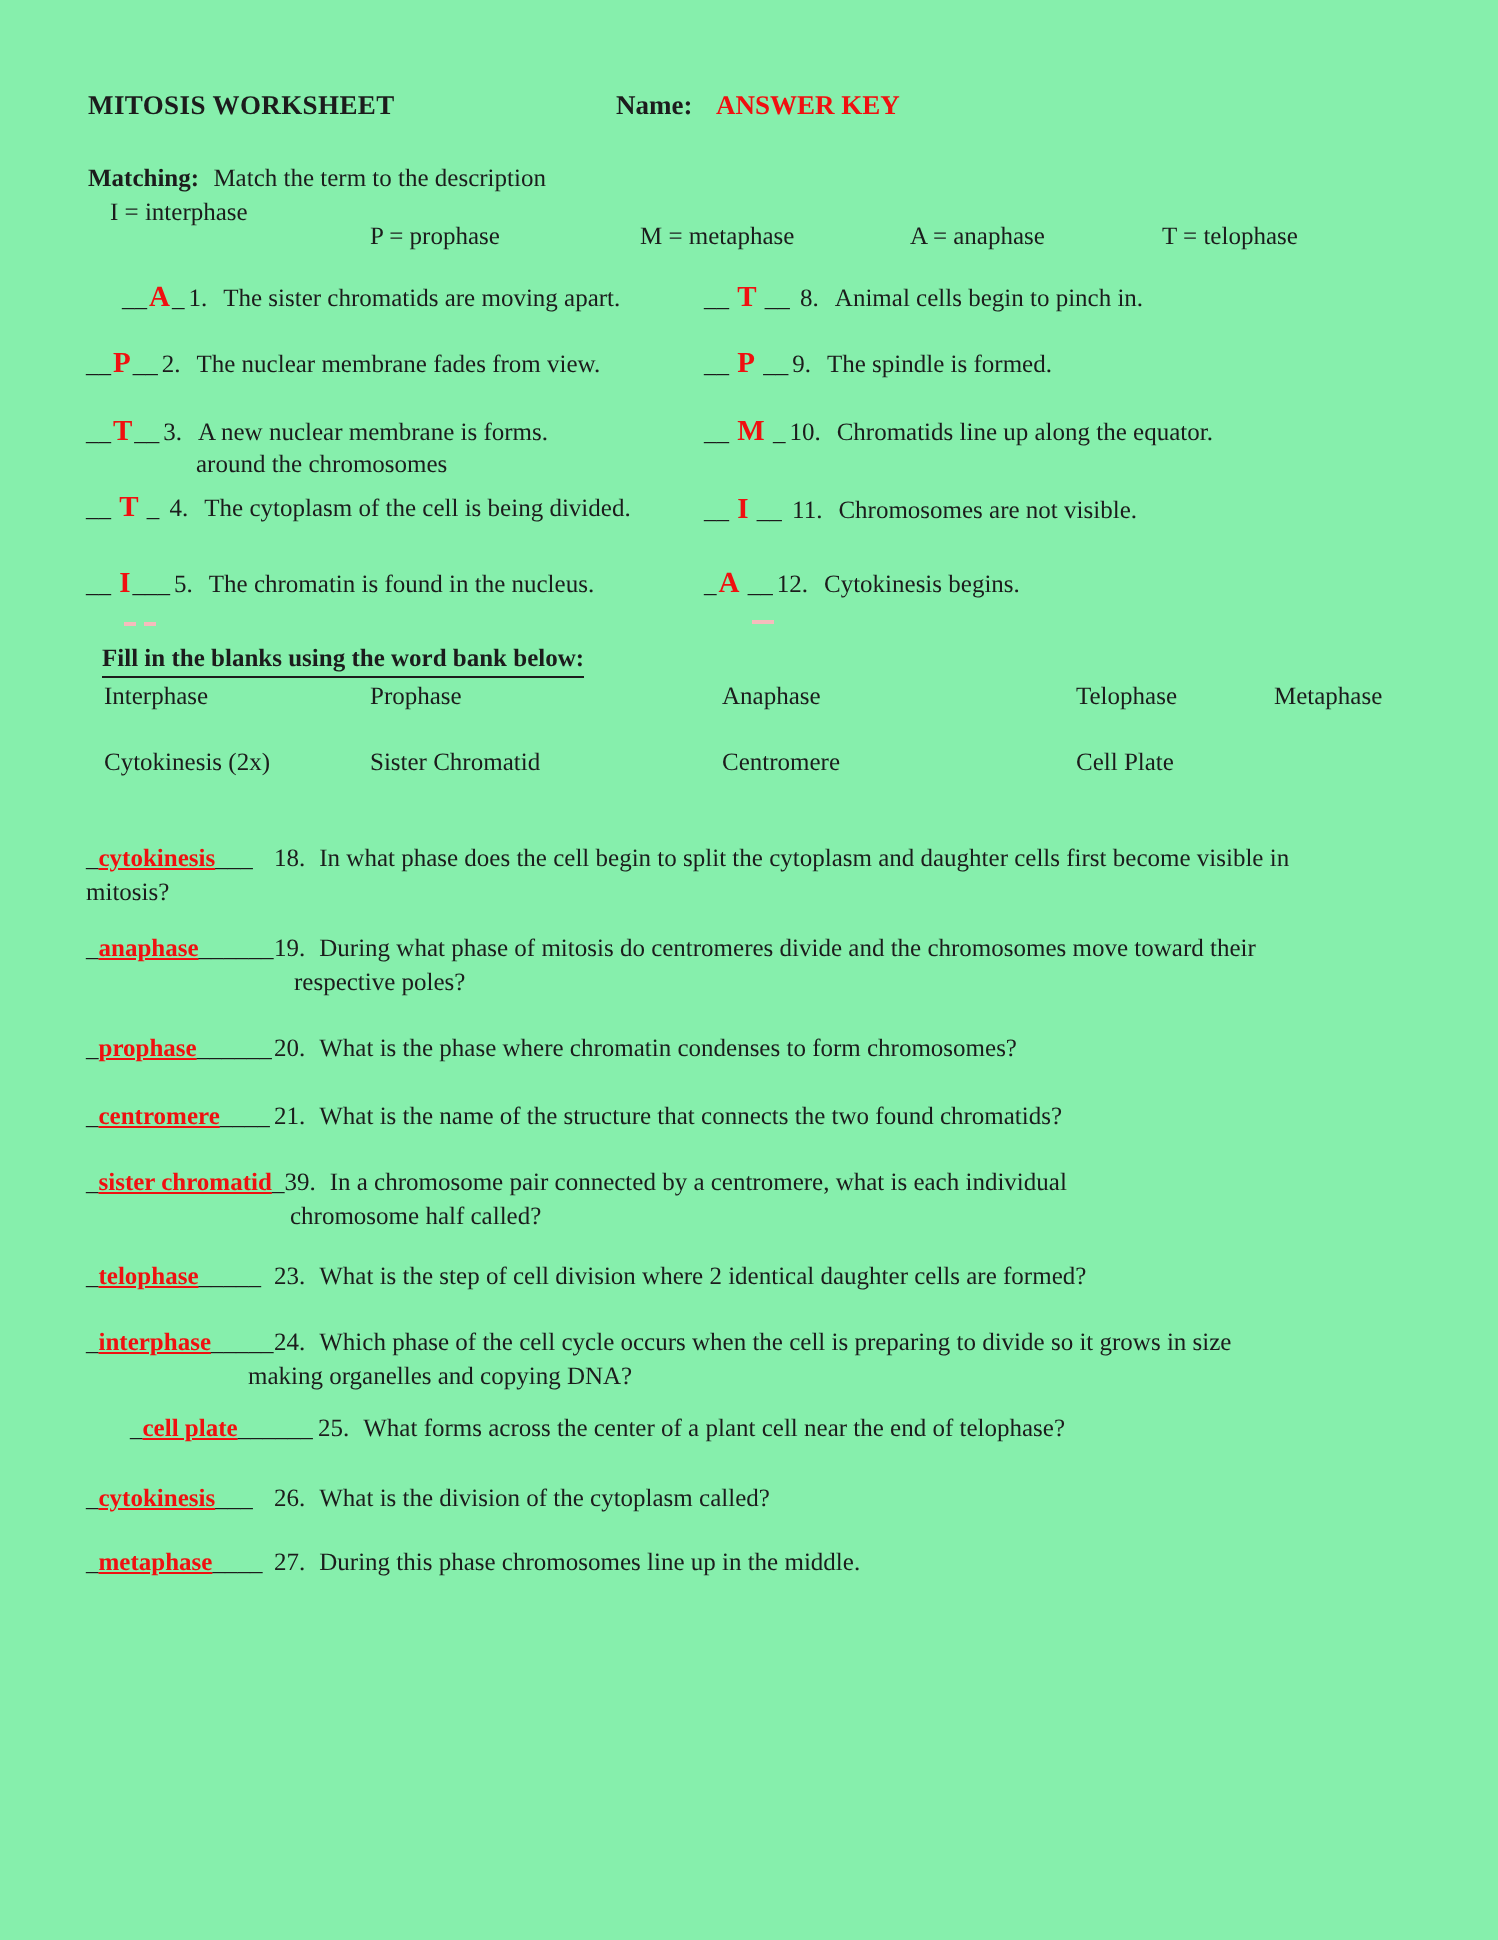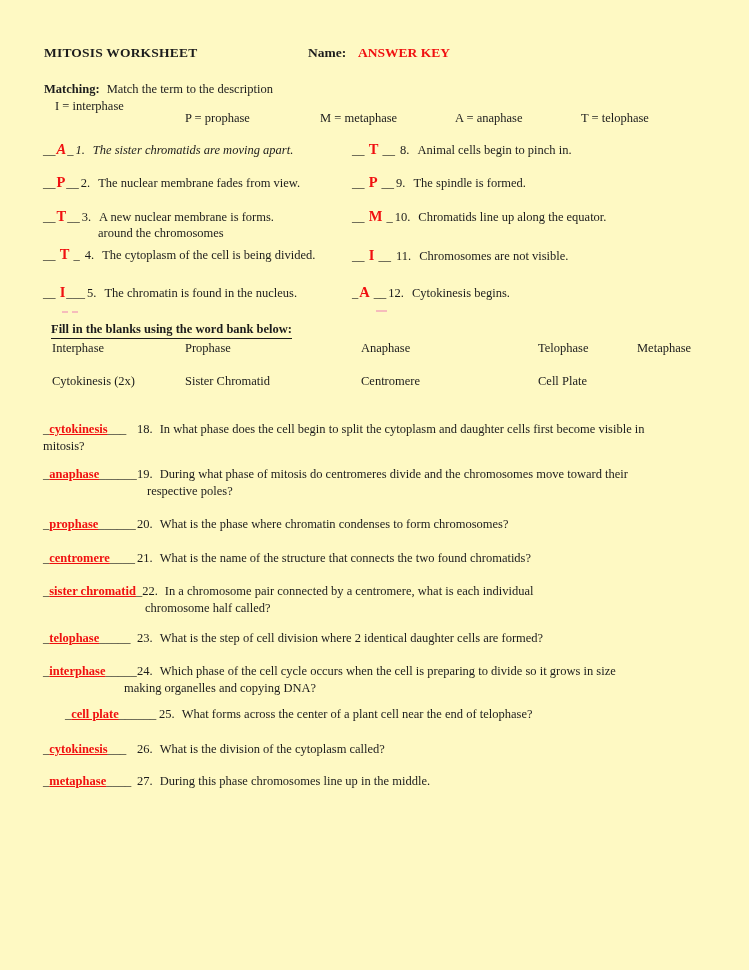--- a/index.html
+++ b/index.html
@@ -1,18 +1,18 @@
 <!DOCTYPE html>
 <html style="--red: #f01010; --ink: #1c1c1c;"><head>
 <meta charset="utf-8">
 <style>
   :root { --red:#f01010; --ink:#1c1c1c; }
   html,body { margin:0; padding:0; background:#ffffff; }
   .page {
-    position:relative; width:749px; height:970px; background:#fef9c3;
+    position:relative; width:749px; height:970px; background:#86efac;
     font-family:"Liberation Serif","DejaVu Serif",serif;
     font-size:12.5px; color:var(--ink); overflow:hidden;
   }
   .abs { position:absolute; white-space:nowrap; }
   .b { font-weight:bold; }
   .title { font-weight:bold; font-size:13.5px; letter-spacing:.2px; }
   .red { color:var(--red); }
   
   .m-row { position:absolute; white-space:nowrap; line-height:16px; }
   .m-ans { color:var(--red); font-weight:bold; font-size:14.5px; padding:0 1px; }
@@ -43,21 +43,21 @@
     <span class="b">Matching:</span>
     <span style="margin-left:4px;">Match the term to the description</span>
   </div>
 
   <span class="abs" style="left:55px;  top:99px;">I = interphase</span>
   <span class="abs" style="left:185px; top:111px;">P = prophase</span>
   <span class="abs" style="left:320px; top:111px;">M = metaphase</span>
   <span class="abs" style="left:455px; top:111px;">A = anaphase</span>
   <span class="abs" style="left:581px; top:111px;">T = telophase</span>
 
-  <div class="m-row" style="left:43px; top:141px;font-style:italic;">
+  <div class="m-row" style="left:61px; top:141px;">
     <span>__</span><span class="m-ans">A</span><span>_</span><span class="m-num">1.</span><span class="m-text">The sister chromatids are moving apart.</span>
   </div>
   <div class="m-row" style="left:43px; top:174px;">
     <span>__</span><span class="m-ans">P</span><span>__</span><span class="m-num">2.</span><span class="m-text">The nuclear membrane fades from view.</span>
   </div>
   <div class="m-row" style="left:43px; top:208px;">
     <span>__</span><span class="m-ans">T</span><span>__</span><span class="m-num">3.</span><span class="m-text">A new nuclear membrane is forms.</span><br>
     <span class="m-line2" style="margin-left:55px;">around the chromosomes</span>
   </div>
   <div class="m-row" style="left:43px; top:246px;">
@@ -111,21 +111,21 @@
 
   <div class="fi" style="top:516px;font-family:Liberation Serif, serif;">
     <span class="fi-blank"><span>_</span><span class="fi-ans">prophase</span><span>______</span></span><span class="fi-num">20.</span><span>What is the phase where chromatin condenses to form chromosomes?</span>
   </div>
 
   <div class="fi" style="top:550px;">
     <span class="fi-blank"><span>_</span><span class="fi-ans">centromere</span><span>____</span></span><span class="fi-num">21.</span><span>What is the name of the structure that connects the two found chromatids?</span>
   </div>
 
   <div class="fi" style="top:583px;">
-    <span class="fi-blank"><span>_</span><span class="fi-ans">sister chromatid</span><span>_</span></span><span class="fi-num">22.</span><span>In a chromosome pair connected by a centromere, what is each individual</span><br>
+    <span class="fi-blank"><span>_</span><span class="fi-ans">sister chromatid</span><span>_</span></span><span class="fi-num">39.</span><span>In a chromosome pair connected by a centromere, what is each individual</span><br>
     <span class="fi-line2" style="margin-left:102px;">chromosome half called?</span>
   </div>
 
   <div class="fi" style="top:630px;">
     <span class="fi-blank"><span>_</span><span class="fi-ans">telophase</span><span>_____</span></span><span class="fi-num">23.</span><span>What is the step of cell division where 2 identical daughter cells are formed?</span>
   </div>
 
   <div class="fi" style="top:663px;">
     <span class="fi-blank"><span>_</span><span class="fi-ans">interphase</span><span>_____</span></span><span class="fi-num">24.</span><span>Which phase of the cell cycle occurs when the cell is preparing to divide so it grows in size</span><br>
     <span class="fi-line2" style="margin-left:81px;">making organelles and copying DNA?</span>

